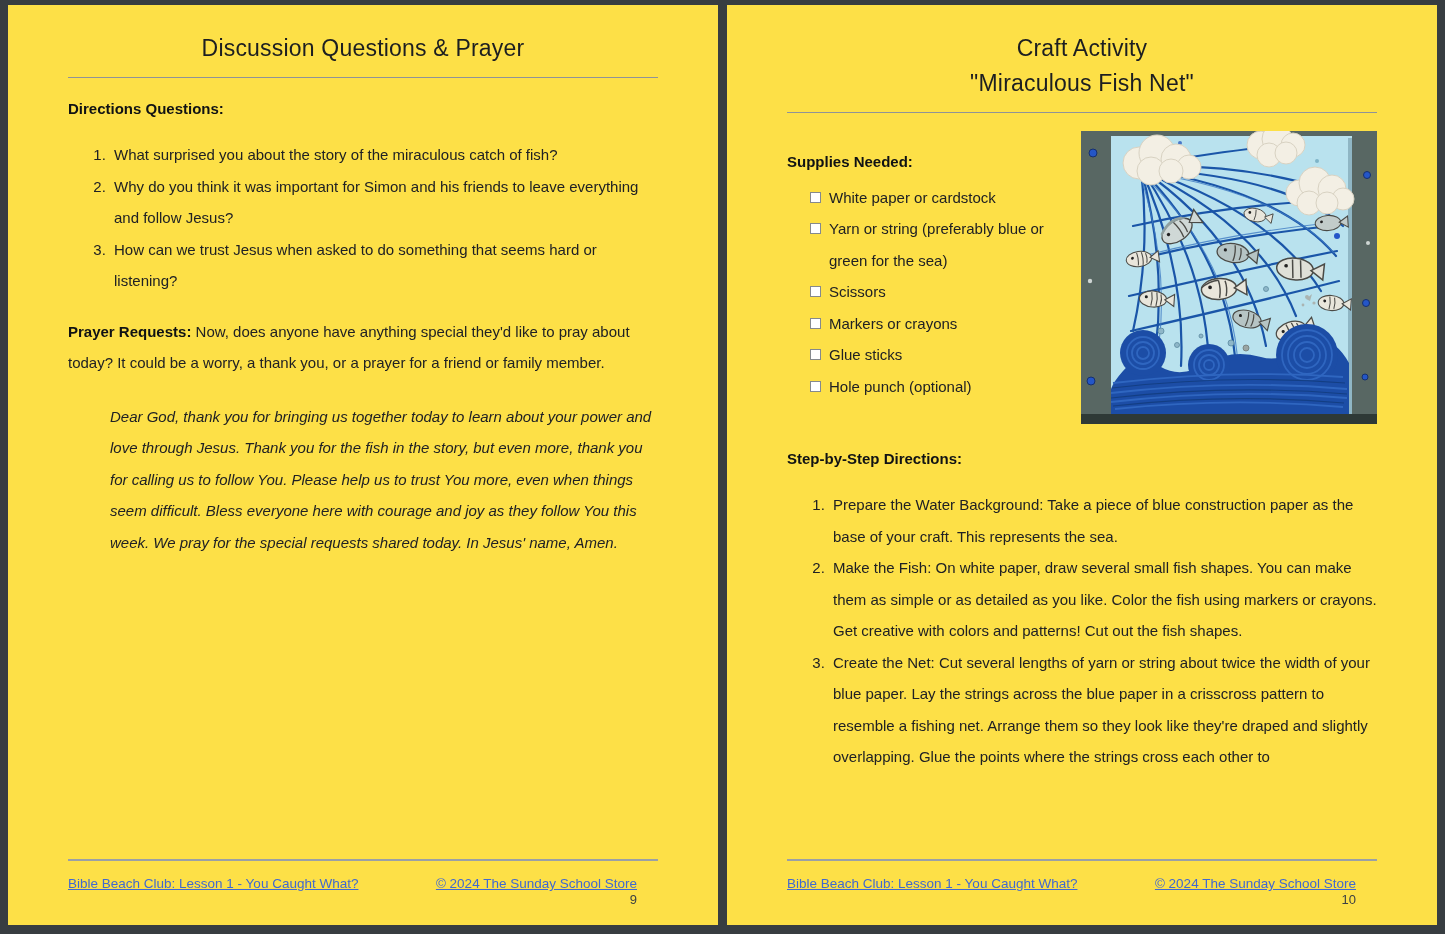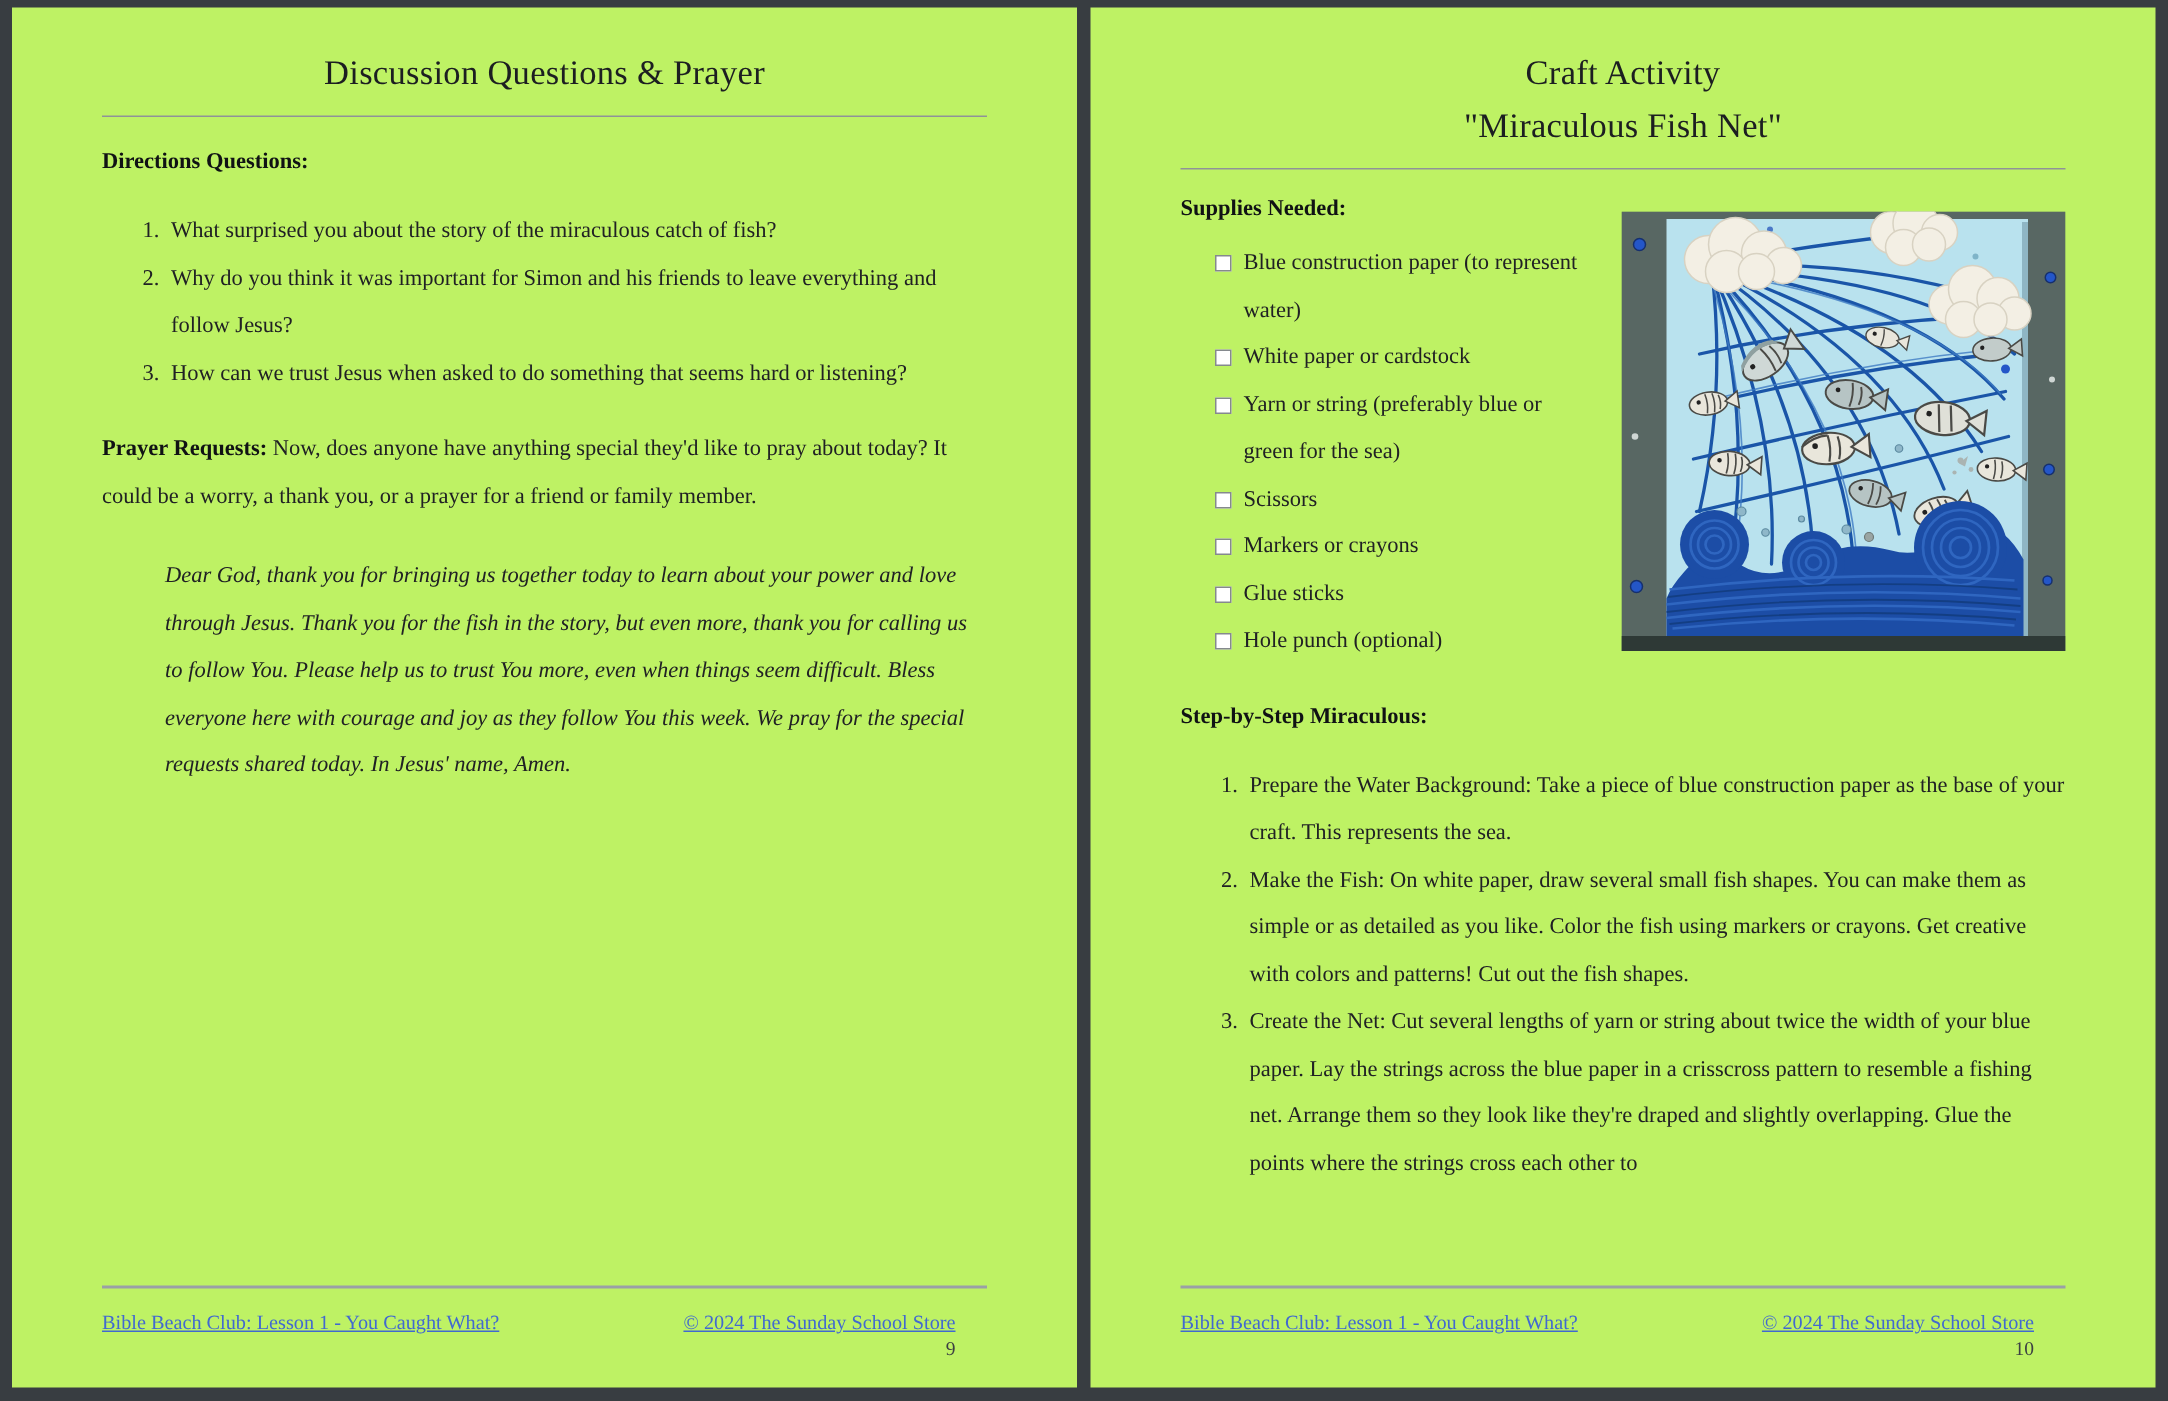--- a/index.html
+++ b/index.html
@@ -11,26 +11,25 @@
     color: #202124;
     overflow: hidden;
   }
   .spread {
     position: absolute;
     top: 5px; left: 8px; right: 8px; bottom: 9px;
     display: flex;
     gap: 9px;
   }
   .page {
-    background: #bef264;
+    background: #fde047;
     flex: 1 1 0;
     position: relative;
     padding: 0 60px;
     overflow: hidden;
-    font-family: Liberation Serif, serif;
   }
   .page-title {
     font-size: 23px;
     font-weight: 500;
     text-align: center;
     margin: 26px 0 0 0;
     color: #1c1e21;
     letter-spacing: 0.2px;
   }
   .page-title .tline { display: block; line-height: 35px; }
@@ -140,24 +139,20 @@
     <h1 class="page-title">
       <span class="tline">Craft Activity</span>
       <span class="tline">"Miraculous Fish Net"</span>
     </h1>
     <hr class="title-rule">
 
     <div class="supplies-row">
       <div class="supplies-col">
         <h2 class="section-heading" style="margin-top:0">Supplies Needed:</h2>
         <ul class="check-list body-text">
-          <li class="check-item">
-              <span class="checkbox"></span>
-              <span>Blue construction paper (to represent water)</span>
-            </li>
           <li class="check-item">
               <span class="checkbox"></span>
               <span>White paper or cardstock</span>
             </li>
           <li class="check-item">
               <span class="checkbox"></span>
               <span>Yarn or string (preferably blue or green for the sea)</span>
             </li>
           <li class="check-item">
               <span class="checkbox"></span>
@@ -358,21 +353,21 @@
           </g>
           <g stroke="#123c7e" stroke-width="1.2" fill="none" opacity="0.85">
             <path d="M31,257 Q150,243 264,252"></path>
             <path d="M30,267 Q150,253 266,263"></path>
             <path d="M32,275 Q150,262 263,272"></path>
           </g>
         </svg>
       </div>
     </div>
 
-    <h2 class="section-heading" style="margin-top:26px">Step-by-Step Miraculous:</h2>
+    <h2 class="section-heading" style="margin-top:26px">Step-by-Step Directions:</h2>
 
     <ol class="num-list body-text">
       <li>Prepare the Water Background: Take a piece of blue construction paper as the base of your craft. This represents the sea.</li>
       <li>Make the Fish: On white paper, draw several small fish shapes. You can make them as simple or as detailed as you like. Color the fish using markers or crayons. Get creative with colors and patterns! Cut out the fish shapes.</li>
       <li>Create the Net: Cut several lengths of yarn or string about twice the width of your blue paper. Lay the strings across the blue paper in a crisscross pattern to resemble a fishing net. Arrange them so they look like they're draped and slightly overlapping. Glue the points where the strings cross each other to</li>
     </ol>
 
     <div class="page-footer">
       <hr class="footer-rule">
       <div class="footer-row">

